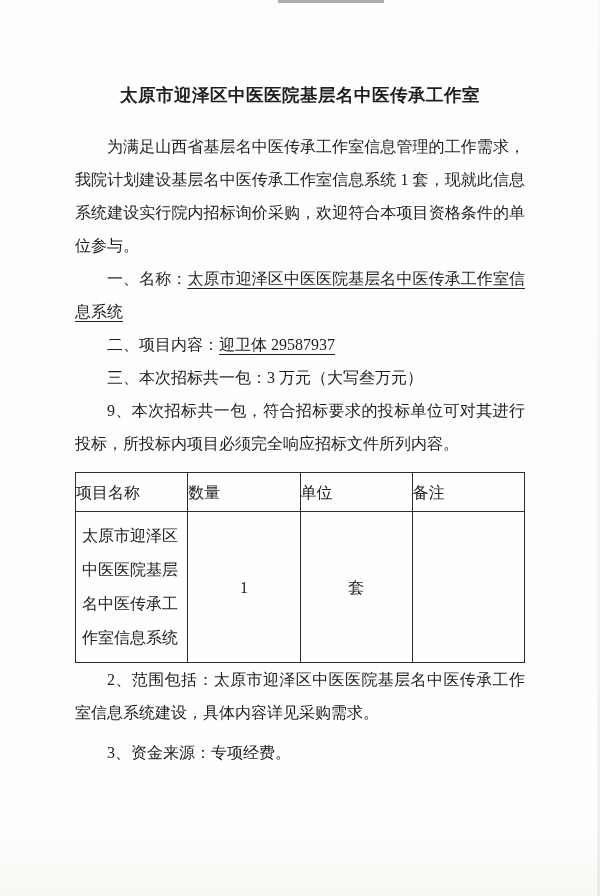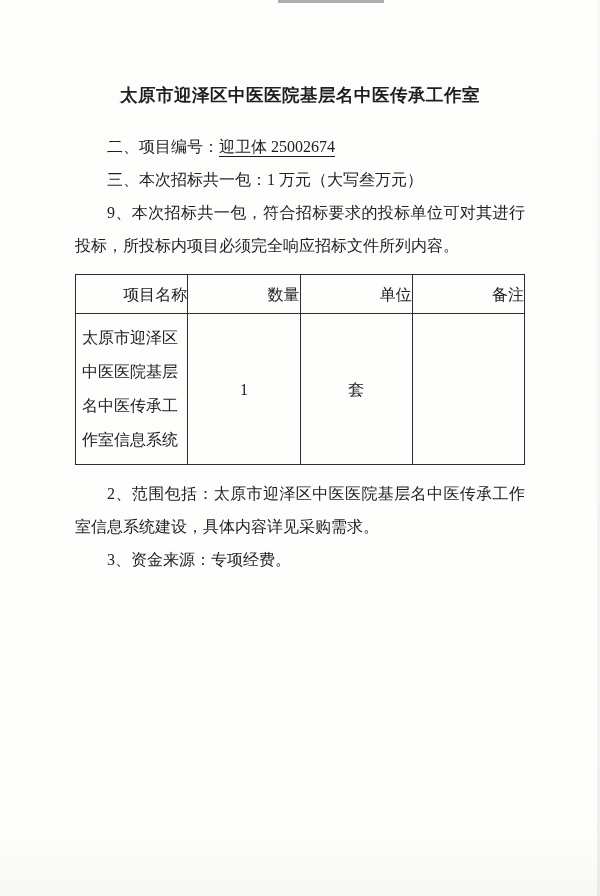--- a/index.html
+++ b/index.html
@@ -60,56 +60,58 @@
     font-size: 16px;
     color: #222;
   }
   table.items-table th,
   table.items-table td {
     border: 1.6px solid #2d2d2d;
     font-weight: normal;
   }
   table.items-table th {
     height: 39px;
-    text-align: right;
+    text-align: left;
   }
   td.name-cell {
     width: 25%;
     text-align: left;
     padding: 7px 6px;
     line-height: 34px;
   }
   td.center-cell {
     width: 25%;
     text-align: center;
     vertical-align: middle;
   }
-  .after-table { margin-top: 12px; }
-  .funding-para { }
+  .after-table { margin-top: 0; }
+  .funding-para { margin-top: 7px; }
 </style>
 </head>
 <body>
 
 <div class="page">
   <div class="scan-top-smudge"></div>
   <div class="scan-right-edge"></div>
 
   <div class="content">
 
     <h1 class="doc-title">
       <span class="title-line">太原市迎泽区中医医院基层名中医传承工作室</span>
     </h1>
 
     <div class="body-block">
 
+      <p class="para">为满足山西省基层名中医传承工作室信息管理的工作需求，我院计划建设基层名中医传承工作室信息系统 1 套，现就此信息系统建设实行院内招标询价采购，欢迎符合本项目资格条件的单位参与。</p>
 
+      <p class="para"><span>一、名称：</span><span class="u">太原市迎泽区中医医院基层名中医传承工作室信息系统</span></p>
 
-      <p class="para"><span>二、项目编号：</span><span class="u">迎卫体 25002674</span></p>
+      <p class="para"><span>二、项目内容：</span><span class="u">迎卫体 29587937</span></p>
 
-      <p class="para"><span>三、本次招标共一包：</span><span>1 万元（大写叁万元）</span></p>
+      <p class="para"><span>三、本次招标共一包：</span><span>3 万元（大写叁万元）</span></p>
 
 
       <p class="para">9、本次招标共一包，符合招标要求的投标单位可对其进行投标，所投标内项目必须完全响应招标文件所列内容。</p>
 
       <table class="items-table">
         <thead>
           <tr>
             <th>项目名称</th>
             <th>数量</th>
             <th>单位</th>

